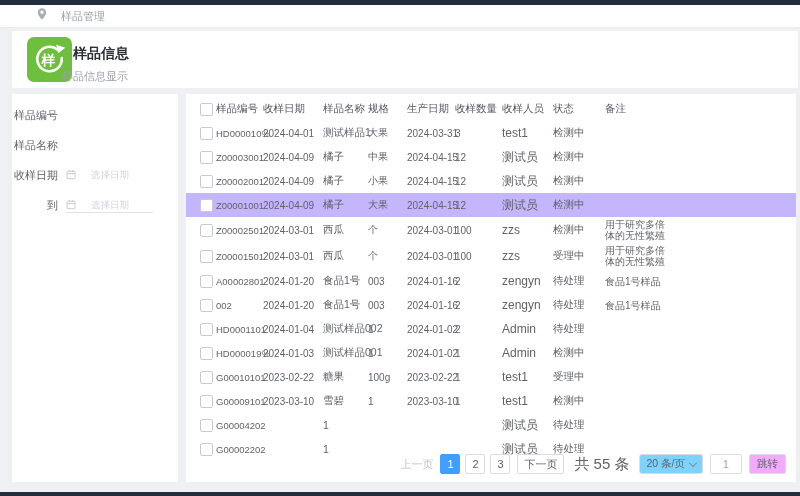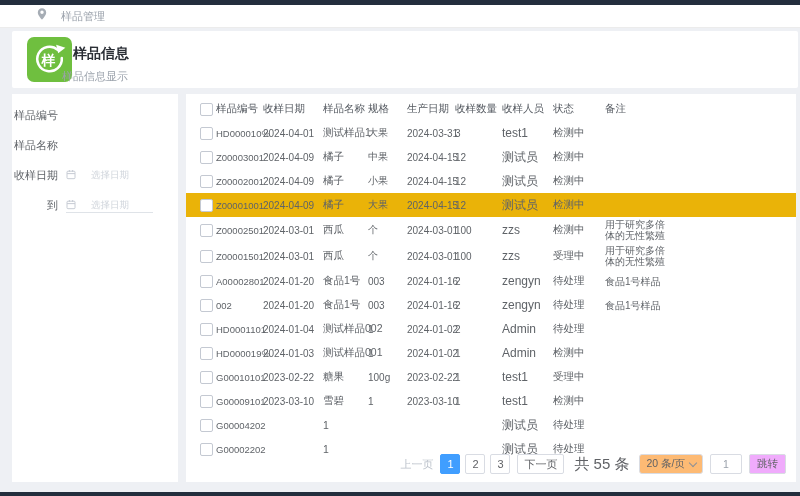--- a/index.html
+++ b/index.html
@@ -34,21 +34,21 @@
   .f-date input{border:none;outline:none;width:60px;font-size:9.5px;background:transparent;color:#c0c4cc;}
   .f-date input::placeholder{color:#cfd4db;}
   .search-btn{position:absolute;left:3px;top:147px;width:160px;height:19px;background:#409eff;border:none;
               border-radius:3px;color:#fff;font-size:11px;cursor:pointer;}
 
   
   .table-panel{position:absolute;left:186px;top:94px;width:610px;height:388px;background:#fff;}
   .t-head{display:flex;align-items:center;height:24px;padding-top:3px;}
   .th{font-size:10.5px;color:#555a61;flex:none;white-space:nowrap;}
   .t-row{display:flex;align-items:center;min-height:24px;}
-  .t-row.selected{background:#eab308;}
+  .t-row.selected{background:#c4b5fd;}
   .td{font-size:10.5px;color:#5f6368;flex:none;white-space:nowrap;overflow:visible;}
 
   .c-check{width:16px;margin-left:14px;flex:none;display:flex;align-items:center;}
   .c-id{width:47px;font-size:9.5px;}
   .c-date{width:60px;font-size:10px;}
   .c-name{width:45px;}
   .c-spec{width:39px;font-size:10px;}
   .c-prod{width:48px;font-size:10px;}
   .c-qty{width:47px;font-size:10px;}
   .c-person{width:51px;font-size:12px;}
@@ -63,21 +63,21 @@
   
   .pagination{position:absolute;right:10px;bottom:8px;display:flex;align-items:center;gap:7px;}
   .pg-prev{color:#bcc2cb;font-size:11px;cursor:default;}
   .pg-pages{display:flex;gap:5px;}
   .pg-num{min-width:18px;height:18px;line-height:18px;text-align:center;border:1px solid #d9dce3;
           border-radius:2px;background:#fff;color:#606266;font-size:11px;cursor:pointer;}
   .pg-num.active{background:#409eff;border-color:#409eff;color:#fff;}
   .pg-next{height:18px;line-height:18px;padding:0 6px;border:1px solid #d9dce3;background:#fff;
            border-radius:2px;font-size:11px;color:#606266;cursor:pointer;}
   .pg-total{font-size:15px;color:#606266;margin:0 3px;white-space:nowrap;}
-  .pg-size{height:18px;border:1px solid #d9dce3;border-radius:3px;background:#fdba74;display:flex;
+  .pg-size{height:18px;border:1px solid #d9dce3;border-radius:3px;background:#7dd3fc;display:flex;
            align-items:center;padding:0 6px;font-size:10.5px;color:#606266;gap:5px;cursor:pointer;}
   .chev{width:5px;height:5px;border-right:1.5px solid #8a9099;border-bottom:1.5px solid #8a9099;
         transform:rotate(45deg);margin-top:-3px;}
   .pg-jump-input{width:26px;height:16px;border:1px solid #d9dce3;border-radius:2px;text-align:center;
                  font-size:10.5px;color:#9aa1ab;background:#fff;outline:none;}
   .pg-go{height:20px;padding:0 7px;border:1px solid #d9dce3;border-radius:2px;background:#f0abfc;
          font-size:10.5px;color:#606266;cursor:pointer;}
 </style>
 </head>
 <body>

